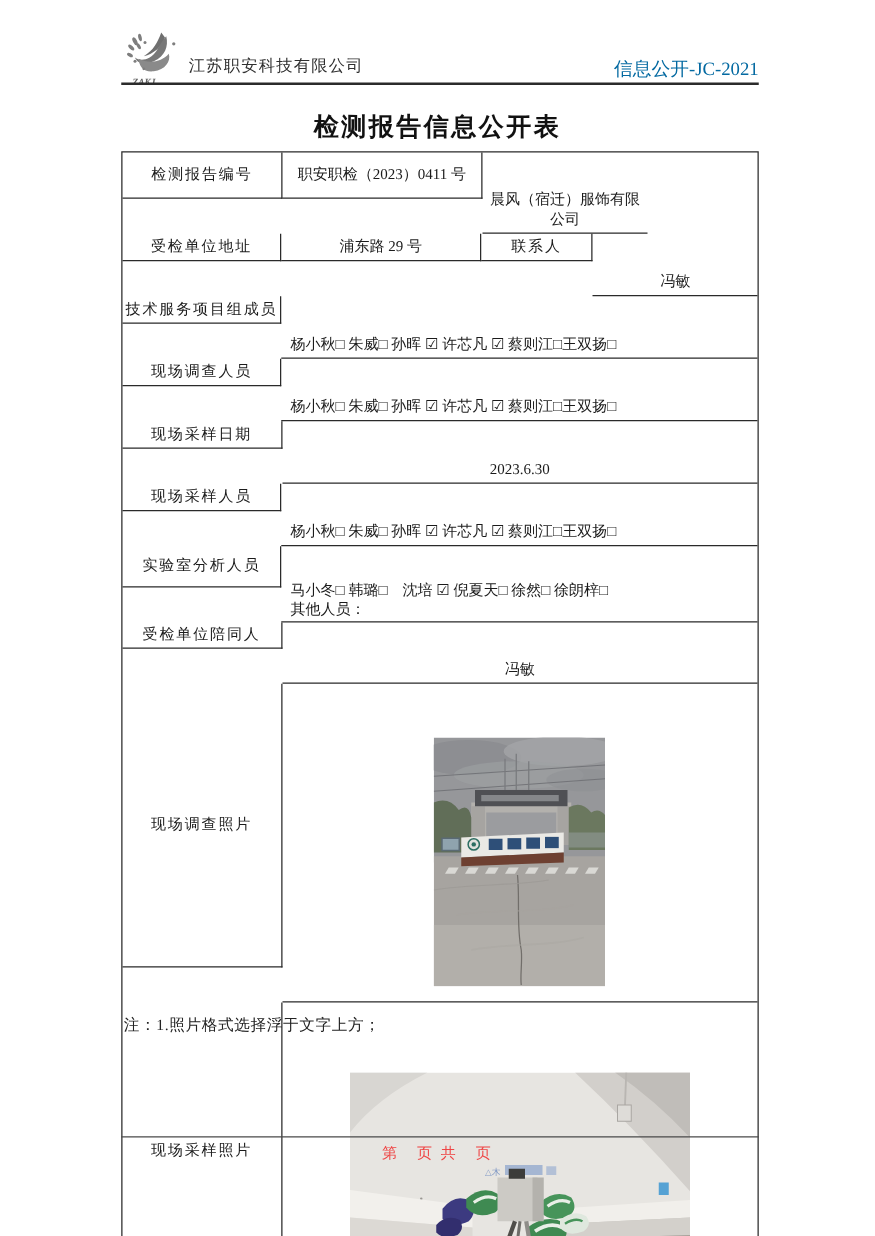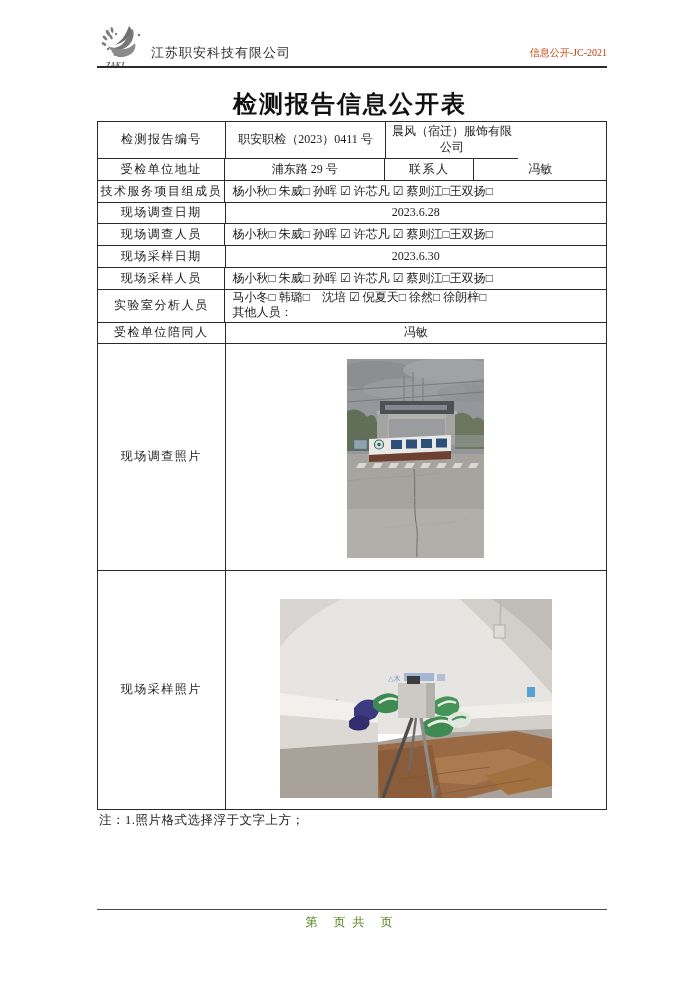--- a/index.html
+++ b/index.html
@@ -7,52 +7,52 @@
     position:relative;
     width:700px;height:989px;
     background:#ffffff;
     font-family:"Liberation Serif","DejaVu Serif",serif;
     color:#1b1b1b;
     overflow:hidden;
   }
   
   .hdr-logo{position:absolute;left:99px;top:25px;width:50px;height:46px;}
   .hdr-company{position:absolute;left:151px;top:44px;font-size:13px;letter-spacing:1px;color:#2f2f2f;}
-  .hdr-code{position:absolute;top:46px;right:93px;font-size:10px;color:#c2410c;}
+  .hdr-code{position:absolute;top:46px;right:93px;font-size:15px;color:#0369a1;}
   .hdr-rule{position:absolute;left:97px;top:66px;width:510px;height:2.4px;background:#2b2b2b;}
   
   .doc-title{position:absolute;left:0;top:88px;width:700px;text-align:center;
-    font-size:24px;font-weight:bold;letter-spacing:2px;color:#111;}
+    font-size:20px;font-weight:bold;letter-spacing:2px;color:#111;}
   
   .tbl{position:absolute;left:97px;top:121px;width:510px;border:1.6px solid #2a2a2a;
     box-sizing:border-box;font-size:12px;}
   .tr{display:flex;width:100%;box-sizing:border-box;}
   .td{box-sizing:border-box;border-right:1px solid #2a2a2a;border-bottom:1px solid #2a2a2a;
     display:flex;align-items:center;justify-content:center;text-align:center;
     overflow:hidden;line-height:1.3;}
-  .td:last-child{border-right:none;}
+  .td:last-child{border-right:none;margin-top:28px;}
   .tr:last-child .td{border-bottom:none;}
   .lab{letter-spacing:1.5px;}
   .left{justify-content:flex-start;text-align:left;padding-left:7px;padding-right:4px;}
   .w-l1{width:128px;}
   .w-v1{width:160px;}
   .w-l2{width:90px;}
   .w-v2{width:132px;padding:0 6px;}
   .w-span{width:382px;}
   .h37{height:37px;} .h22{height:22px;} .h21{height:21px;} .h33{height:33px;}
   .h227{height:227px;} .h238{height:238px;}
   .two-line{flex-direction:column;align-items:flex-start;line-height:15px;}
   .photo-cell{position:relative;display:block;}
   .photo-frame{position:absolute;display:block;}
   .photo-frame svg{display:block;}
   
   .note{position:absolute;left:99px;top:812px;font-size:12.5px;color:#222;letter-spacing:.5px;}
   .ftr-rule{position:absolute;left:97px;top:909px;width:510px;height:1.2px;background:#4a4a4a;}
   .ftr-text{position:absolute;left:0;top:914px;width:700px;text-align:center;
-    font-size:12px;color:#4d7c0f;letter-spacing:2px;}
+    font-size:12px;color:#ef4444;letter-spacing:2px;}
 </style>
 </head>
 <body>
 
 <div class="page">
 
   <svg class="hdr-logo" viewBox="0 0 50 46">
     <g fill="#7e7e7e">
       <path d="M30,1 C27,9 24,15 16,20 C24,18 30,13 33,5 Z" fill="#6f6f6f"></path>
       <path d="M34,4 C36,12 33,20 24,24 C14,28 10,24 9,21 C14,25 22,22 26,16 C29,11 31,7 34,4 Z" fill="#787878"></path>
@@ -88,24 +88,20 @@
       <div class="td w-v1 h22">浦东路 29 号</div>
       <div class="td lab w-l2 h22">联系人</div>
       <div class="td w-v2 h22">冯敏</div>
     </div>
 
     <div class="tr">
       <div class="td lab w-l1 h22">技术服务项目组成员</div>
       <div class="td w-span h22 left">杨小秋□ 朱威□ 孙晖 ☑ 许芯凡 ☑ 蔡则江□王双扬□</div>
     </div>
 
-    <div class="tr">
-      <div class="td lab w-l1 h21">现场调查日期</div>
-      <div class="td w-span h21">2023.6.28</div>
-    </div>
 
     <div class="tr">
       <div class="td lab w-l1 h22">现场调查人员</div>
       <div class="td w-span h22 left">杨小秋□ 朱威□ 孙晖 ☑ 许芯凡 ☑ 蔡则江□王双扬□</div>
     </div>
 
     <div class="tr">
       <div class="td lab w-l1 h22">现场采样日期</div>
       <div class="td w-span h22">2023.6.30</div>
     </div>

